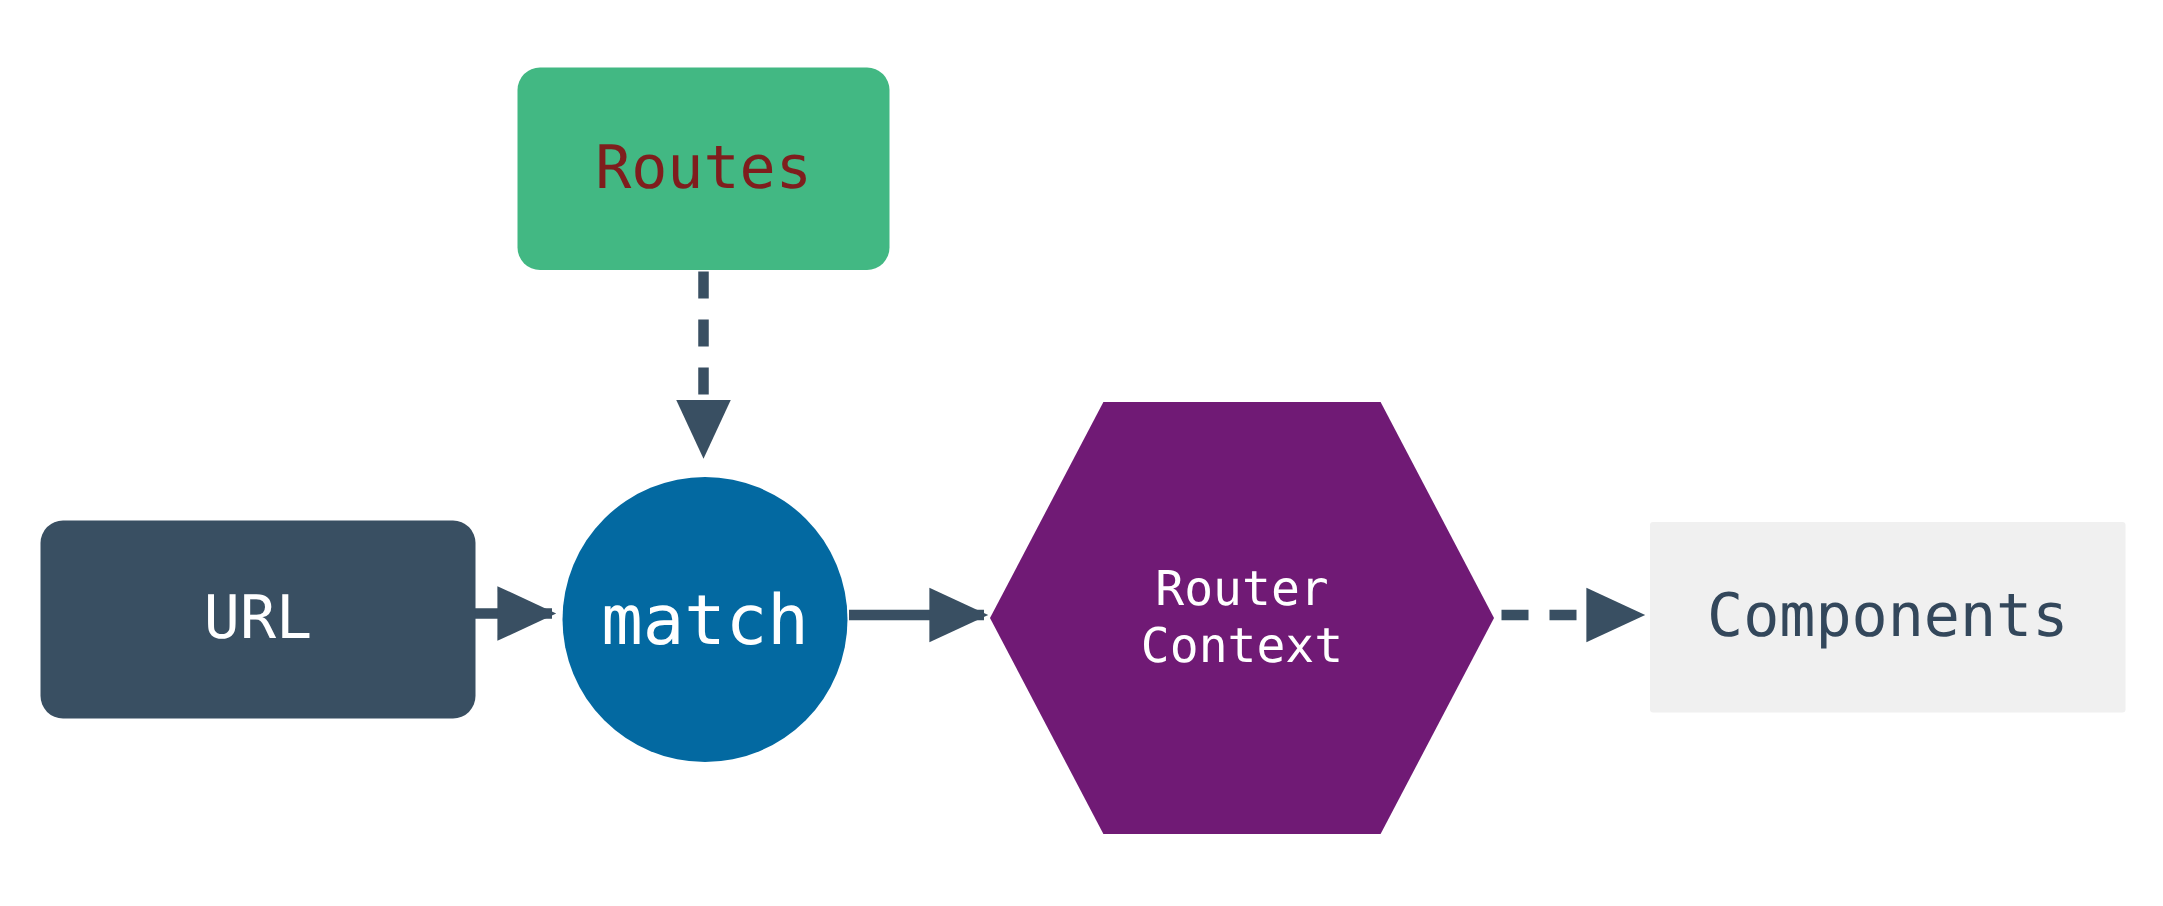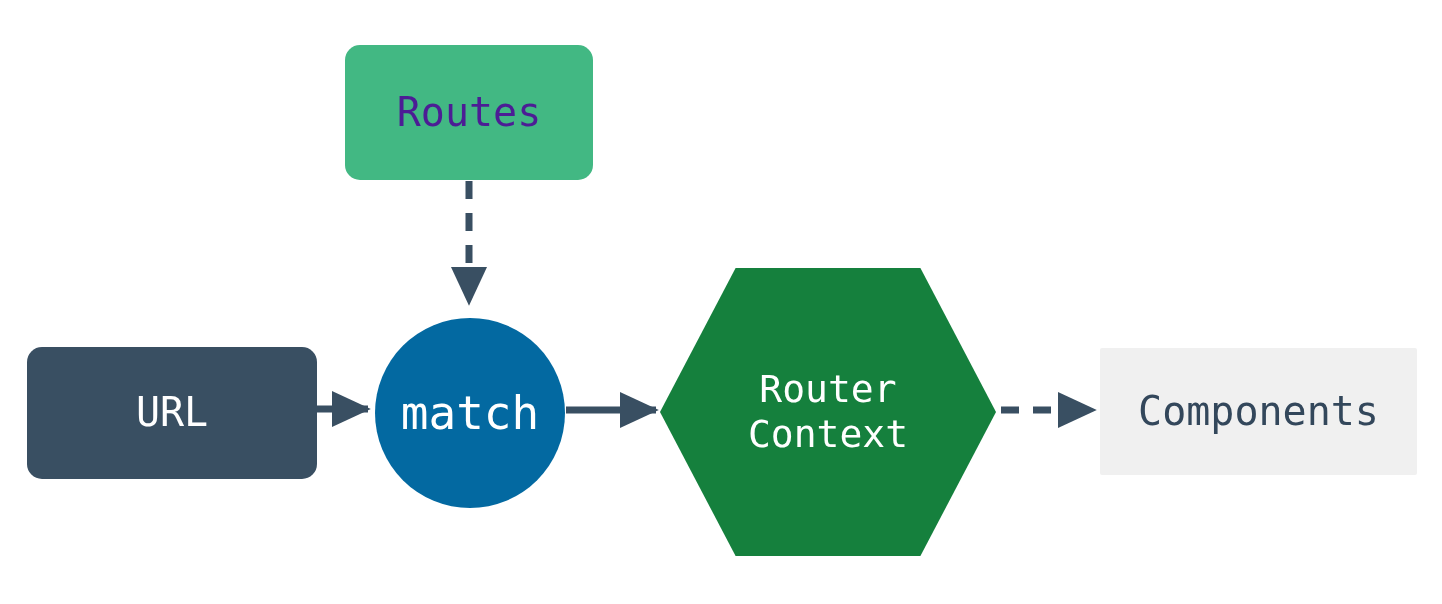--- a/index.html
+++ b/index.html
@@ -36,41 +36,41 @@
     color: #ffffff;
     font-size: 40px;
   }
 
   
   #node-routes {
     left: 345px; top: 45px;
     width: 248px; height: 135px;
     background: #42b883;
     border-radius: 15px;
-    color: #4c1d95;
+    color: #7f1d1d;
     font-size: 40px;
   }
 
   
   #node-match {
     left: 375px; top: 318px;
     width: 190px; height: 190px;
     background: #0369a1;
     border-radius: 50%;
     color: #ffffff;
     font-size: 46px;
   }
 
   
   #node-routercontext {
     left: 660px; top: 268px;
     width: 336px; height: 288px;
-    background: #15803d;
+    background: #701a75;
     color: #ffffff;
-    font-size: 38px;
+    font-size: 32px;
     clip-path: polygon(22.5% 0%, 77.5% 0%, 100% 50%, 77.5% 100%, 22.5% 100%, 0% 50%);
   }
 
   
   #node-components {
     left: 1100px; top: 348px;
     width: 317px; height: 127px;
     background: #f0f0f0;
     border-radius: 2px;
     color: #33475b;

